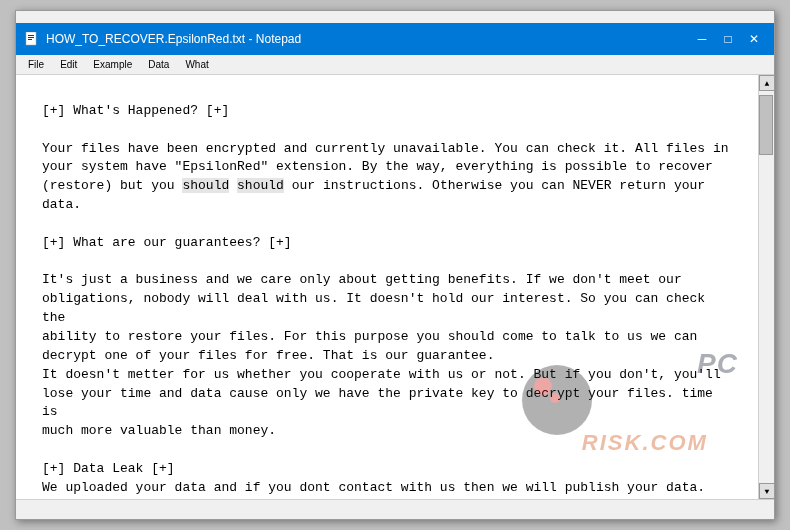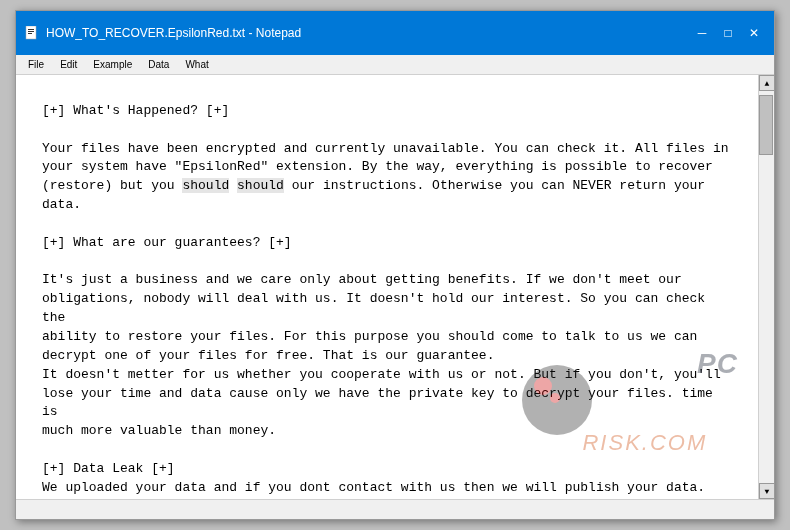--- a/index.html
+++ b/index.html
@@ -23,27 +23,28 @@
       background: #f0f0f0;
       border: 1px solid #999;
       box-shadow: 2px 2px 8px rgba(0,0,0,0.4);
       display: flex;
       flex-direction: column;
     }
 
     .title-bar {
       background: #0078d7;
       color: white;
-      padding: 12px 8px;
+      padding: 6px 8px;
       display: flex;
       align-items: center;
       justify-content: space-between;
       font-family: 'Segoe UI', Arial, sans-serif;
       font-size: 12px;
       flex-shrink: 0;
+      margin-top: 12px;
     }
 
     .title-bar-left {
       display: flex;
       align-items: center;
       gap: 6px;
     }
 
     .title-icon {
       width: 16px;
@@ -284,21 +285,21 @@
       <div class="watermark">
         <div style="display:flex; align-items:flex-end; margin-bottom: 2px;">
           <div class="watermark-circle">
             <div class="watermark-dot-red"></div>
             <div class="watermark-dot-small"></div>
           </div>
           <div class="watermark-text">
             <span style="color:#0f172a;">PC</span>
           </div>
         </div>
-        <div class="watermark-text" style="font-size:22px; color:#cc4400; font-style:italic; font-weight:normal; letter-spacing:2px;">RISK.COM</div>
+        <div class="watermark-text" style="font-size:22px; color:#cc4400; font-style:italic; font-weight:bold; letter-spacing:2px;">RISK.COM</div>
       </div>
     </div>
 
     <div class="scrollbar">
       <div class="scroll-btn">▲</div>
       <div class="scroll-track">
         <div class="scroll-thumb"></div>
       </div>
       <div class="scroll-btn">▼</div>
     </div>

